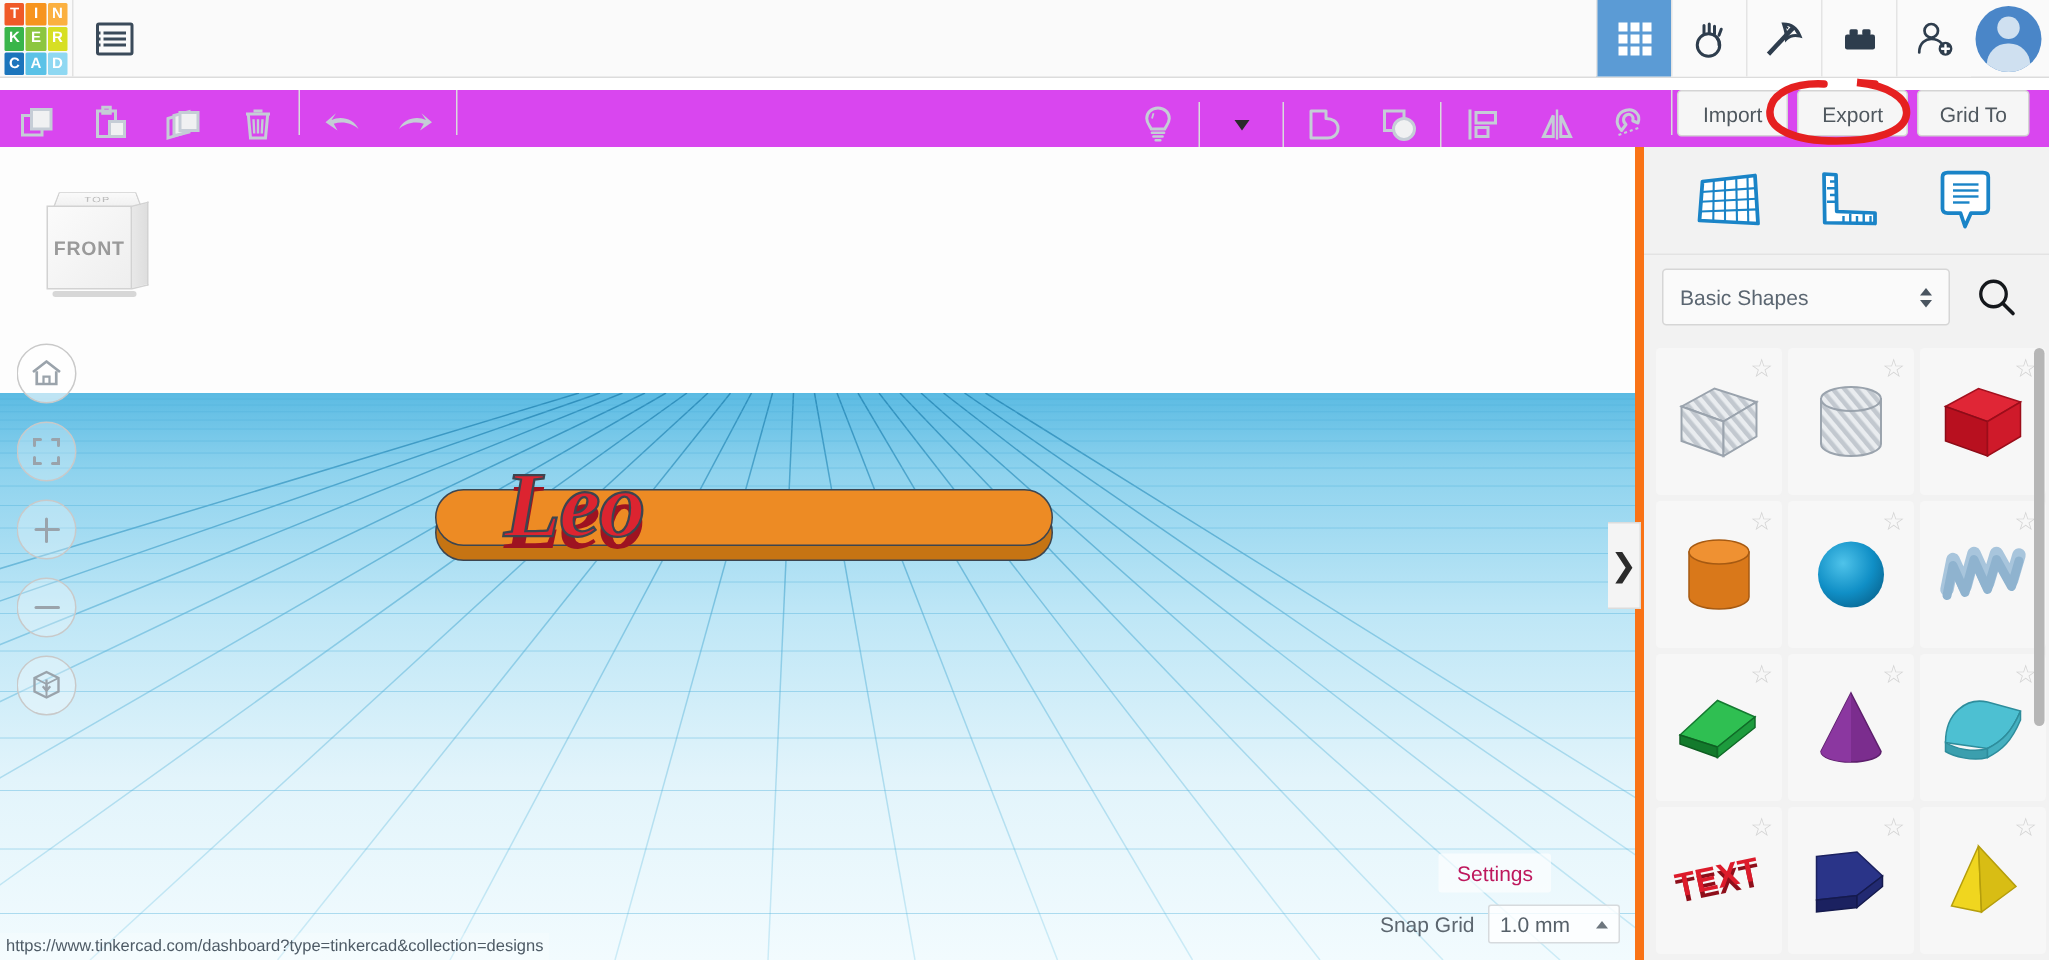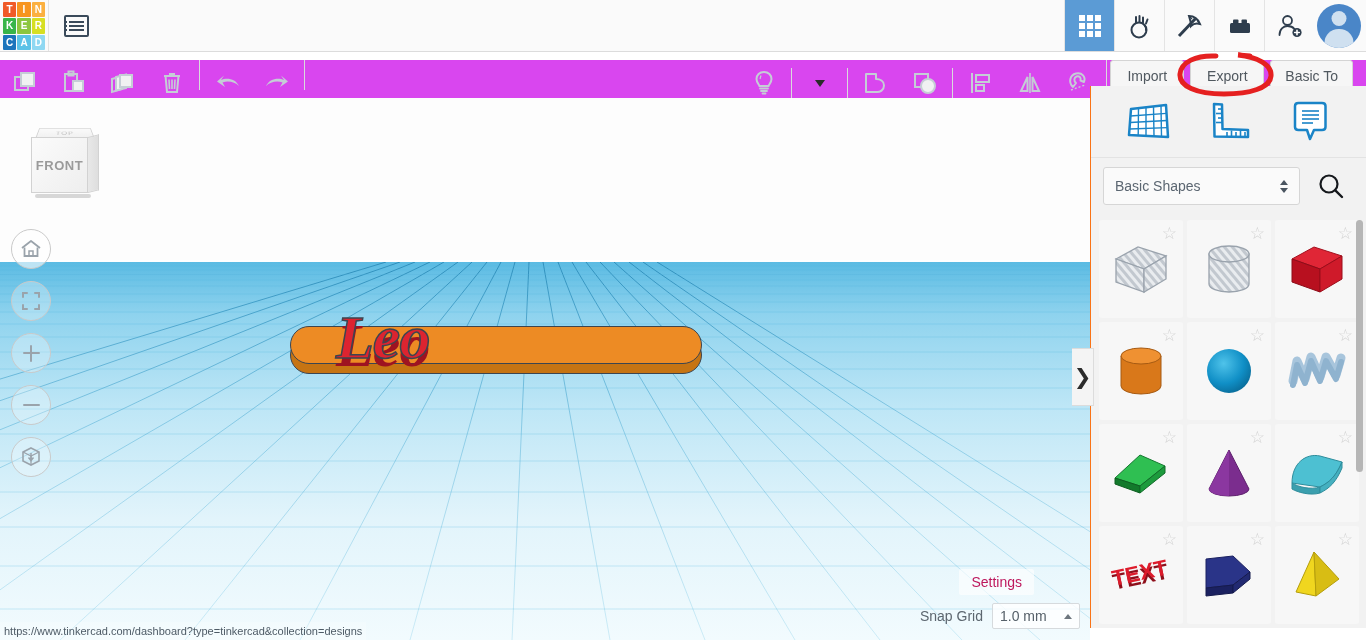--- a/index.html
+++ b/index.html
@@ -216,22 +216,22 @@
   
   .statusbar {
     position: absolute; left: 0; bottom: 0; height: 18px;
     padding: 0 4px; display: flex; align-items: center;
     font-size: 11px; color: #4e5b66; z-index: 7;
     background: rgba(255,255,255,0.22);
   }
 
   
   .rpanel {
-    position: absolute; top: 86px; left: 1090px; width: 276px; height: 542px;
-    background: #f2f2f2; border-left: 1px solid #f97316;
+    position: absolute; top: 98px; left: 1090px; width: 276px; height: 542px;
+    background: #f2f2f2; border-left: 6px solid #f97316;
   }
   .rp-tools {
     height: 72px; display: flex; align-items: center; justify-content: space-around;
     border-bottom: 1px solid #e3e3e3; padding: 0 16px;
   }
   .rp-tool { width: 56px; height: 56px; display: flex; align-items: center; justify-content: center; }
   .rp-search-row {
     height: 56px; display: flex; align-items: center; gap: 8px; padding: 0 12px;
   }
   .rp-select {
@@ -441,21 +441,21 @@
         <svg width="28" height="28" viewBox="0 0 28 28">
           <path d="M8 18 C3 13 5 6 11 4.5 C17 3 21 8 19 13 L15.5 11.5 C16.5 8.5 14 6.5 11.5 7.5 C9 8.5 8.5 12 11 14 Z" fill="none" stroke="#c5cdd6" stroke-width="2" stroke-linejoin="round"></path>
           <path d="M6 21 L20 16" stroke="#c5cdd6" stroke-width="1.4" stroke-dasharray="2 2"></path>
         </svg>
       </div>
     </div>
     <div class="tb-divider"></div>
     <div class="action-btns">
       <div class="abtn">Import</div>
       <div class="abtn">Export</div>
-      <div class="abtn">Basic To</div>
+      <div class="abtn">Grid To</div>
     </div>
   </div>
 
   <svg class="annot" width="104" height="50" viewBox="0 0 104 50">
     <path d="M40 6 C20 5 5 12 4 24 C3 36 20 44 48 44 C74 44 94 38 95 26 C96 15 82 7 62 5 L74 6" fill="none" stroke="#e52020" stroke-width="5" stroke-linecap="round"></path>
   </svg>
 
   <div class="canvas">
     <div class="sky"></div>
 

